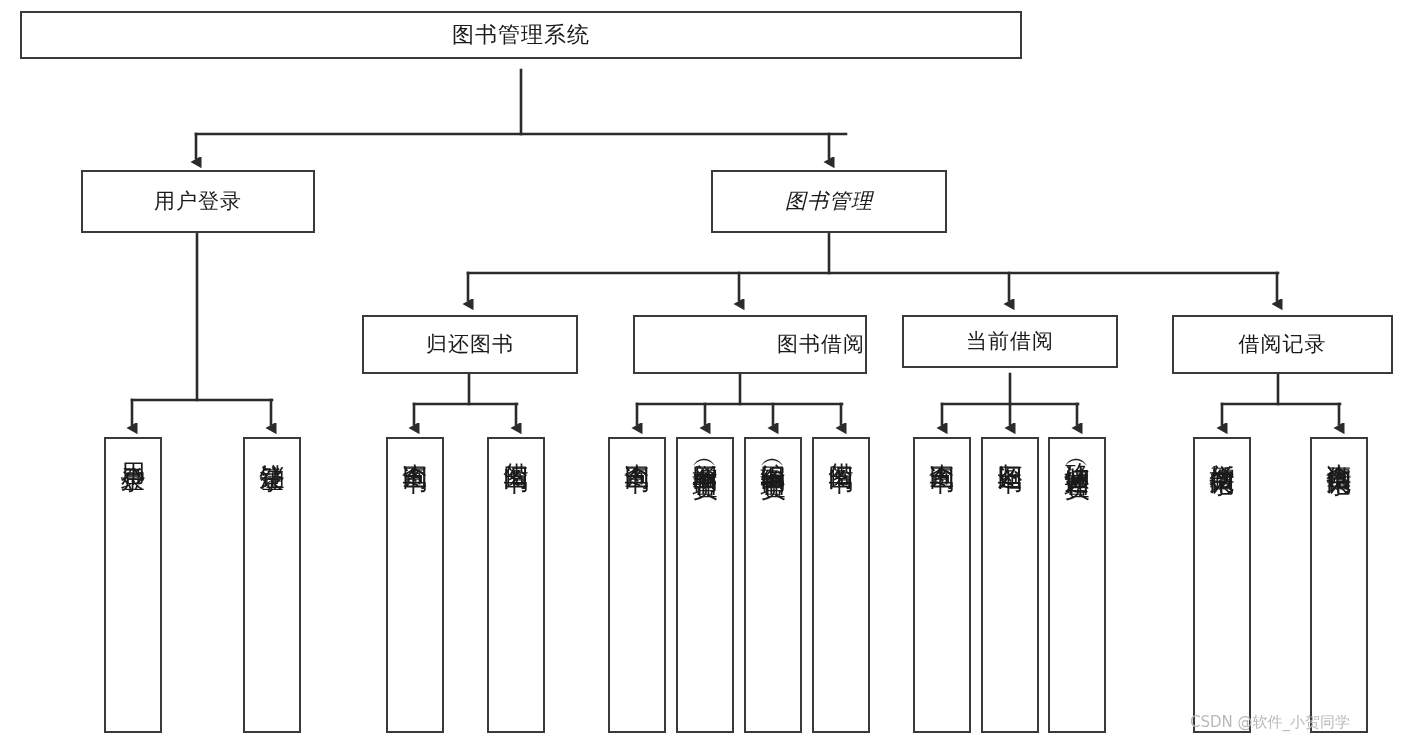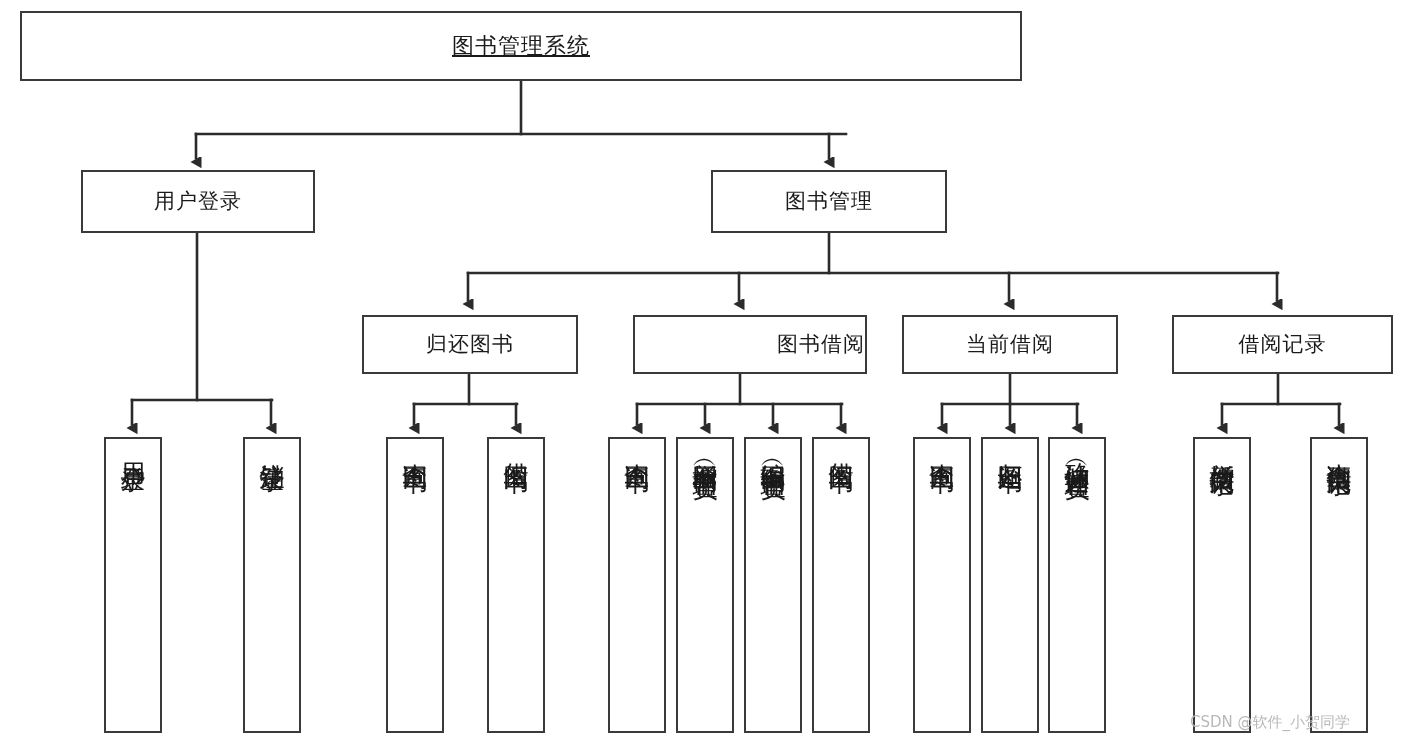--- a/index.html
+++ b/index.html
@@ -123,38 +123,38 @@
       <path d="M1010,404 L1010,424" marker-end="url(#arrow)"></path>
       <path d="M1077,404 L1077,424" marker-end="url(#arrow)"></path>
 
       <path d="M1278,374 L1278,404"></path>
       <path d="M1222,404 L1340,404"></path>
       <path d="M1222,404 L1222,424" marker-end="url(#arrow)"></path>
       <path d="M1339,404 L1339,424" marker-end="url(#arrow)"></path>
     </g>
   </svg>
 
-  <div class="node h root" style="left:20px; top:11px; width:1002px; height:70px;text-decoration:underline;">
+  <div class="node h root" style="left:20px; top:11px; width:1002px; height:48px;">
     <span class="label">图书管理系统</span>
   </div>
 
   <div class="node h" style="left:81px; top:170px; width:234px; height:63px;">
     <span class="label">用户登录</span>
   </div>
-  <div class="node h" style="left:711px; top:170px; width:236px; height:63px;">
+  <div class="node h" style="left:711px; top:170px; width:236px; height:63px;font-style:italic;">
     <span class="label">图书管理</span>
   </div>
 
   <div class="node h" style="left:362px; top:315px; width:216px; height:59px;">
     <span class="label">归还图书</span>
   </div>
   <div class="node h" style="left:633px; top:315px; width:234px; height:59px;justify-content:flex-end;">
     <span class="label">图书借阅</span>
   </div>
-  <div class="node h" style="left:902px; top:315px; width:216px; height:59px;">
+  <div class="node h" style="left:902px; top:315px; width:216px; height:53px;">
     <span class="label">当前借阅</span>
   </div>
   <div class="node h" style="left:1172px; top:315px; width:221px; height:59px;">
     <span class="label">借阅记录</span>
   </div>
 
   <div class="node v" style="left:104px; top:437px; width:58px; height:296px;">
     <span class="label">用户登录</span>
   </div>
   <div class="node v" style="left:243px; top:437px; width:58px; height:296px;">

